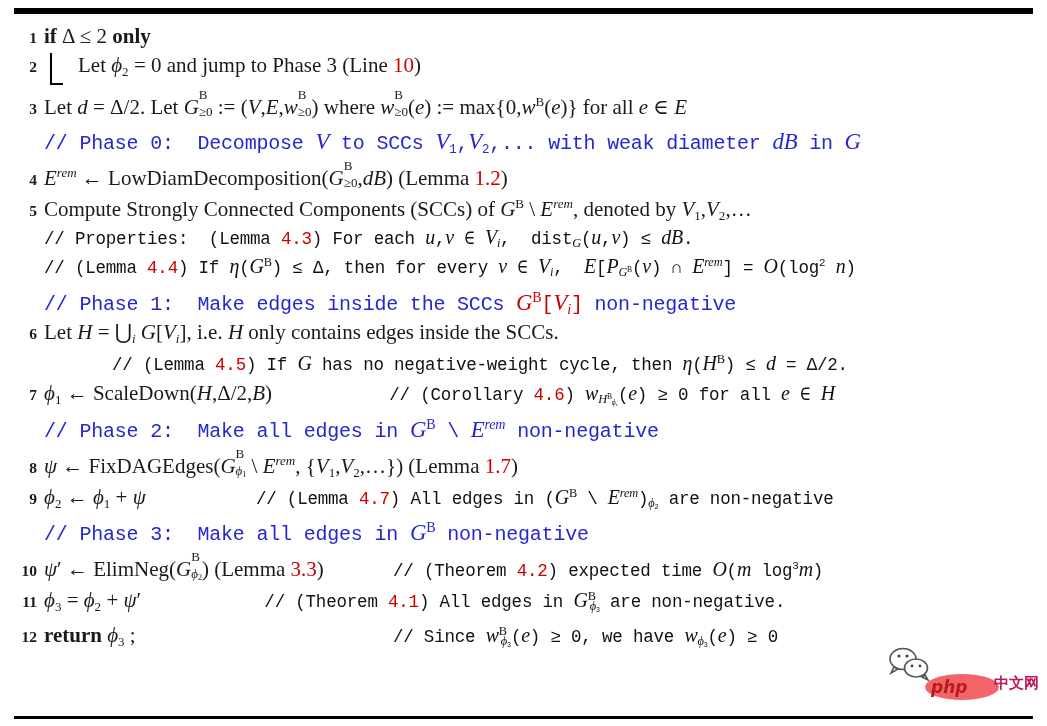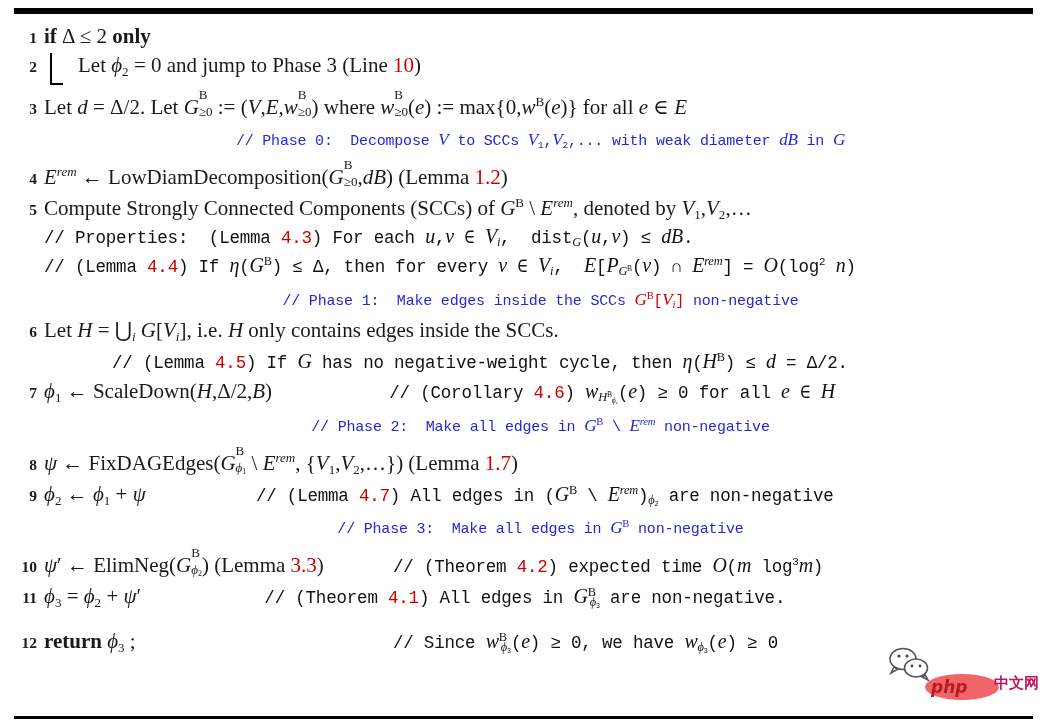--- a/index.html
+++ b/index.html
@@ -87,24 +87,23 @@
     text-align: left;
     position: relative;
     top: -0.15em;
   }
   .ss > span { display: block; }
   .ss > span.b { position: relative; top: 0.30em; }
 
   
   .cmt {
     font-family: "Liberation Mono", "DejaVu Sans Mono", monospace;
-    font-size: 15px;
+    font-size: 20px;
     color: #2727d0;
     letter-spacing: -0.2px;
-    text-align: center;
   }
   .cmt-blk {
     font-family: "Liberation Mono", "DejaVu Sans Mono", monospace;
     font-size: 17.5px;
     color: #111111;
     letter-spacing: -0.2px;
   }
   .cmt .mv, .cmt-blk .mv {
     font-family: "Liberation Serif", "DejaVu Serif", serif;
     font-style: italic;
@@ -326,21 +325,21 @@
     </div>
 
     <div class="line gap-m">
       <div class="gutter">11</div>
       <div class="content">
         <span><i class="v">ϕ</i><sub class="s">3</sub> = <i class="v">ϕ</i><sub class="s">2</sub> + <i class="v">ψ</i>′</span>
         <span class="cmt-blk" style="margin-left:118px">//&nbsp;(Theorem&nbsp;<span class="ref">4.1</span>)&nbsp;All&nbsp;edges&nbsp;in&nbsp;<span class="mv">G</span><sup class="s"><span class="mr">B</span></sup><sub class="s" style="margin-left:-0.55em"><span class="mv">ϕ</span><sub class="s">3</sub></sub>&nbsp;are&nbsp;non-negative.</span>
       </div>
     </div>
 
-    <div class="line gap-l" style="margin-top:23px">
+    <div class="line gap-l" style="margin-top:13px">
       <div class="gutter">12</div>
       <div class="content">
         <span><b>return</b> <i class="v">ϕ</i><sub class="s">3</sub> ;</span>
         <span class="cmt-blk" style="margin-left:252px">//&nbsp;Since&nbsp;<span class="mv">w</span><sup class="s"><span class="mr">B</span></sup><sub class="s" style="margin-left:-0.55em"><span class="mv">ϕ</span><sub class="s">3</sub></sub>(<span class="mv">e</span>)&nbsp;≥&nbsp;0,&nbsp;we&nbsp;have&nbsp;<span class="mv">w</span><sub class="s"><span class="mv">ϕ</span><sub class="s">3</sub></sub>(<span class="mv">e</span>)&nbsp;≥&nbsp;0</span>
       </div>
     </div>
 
   </div>
 
   <div class="watermark">

